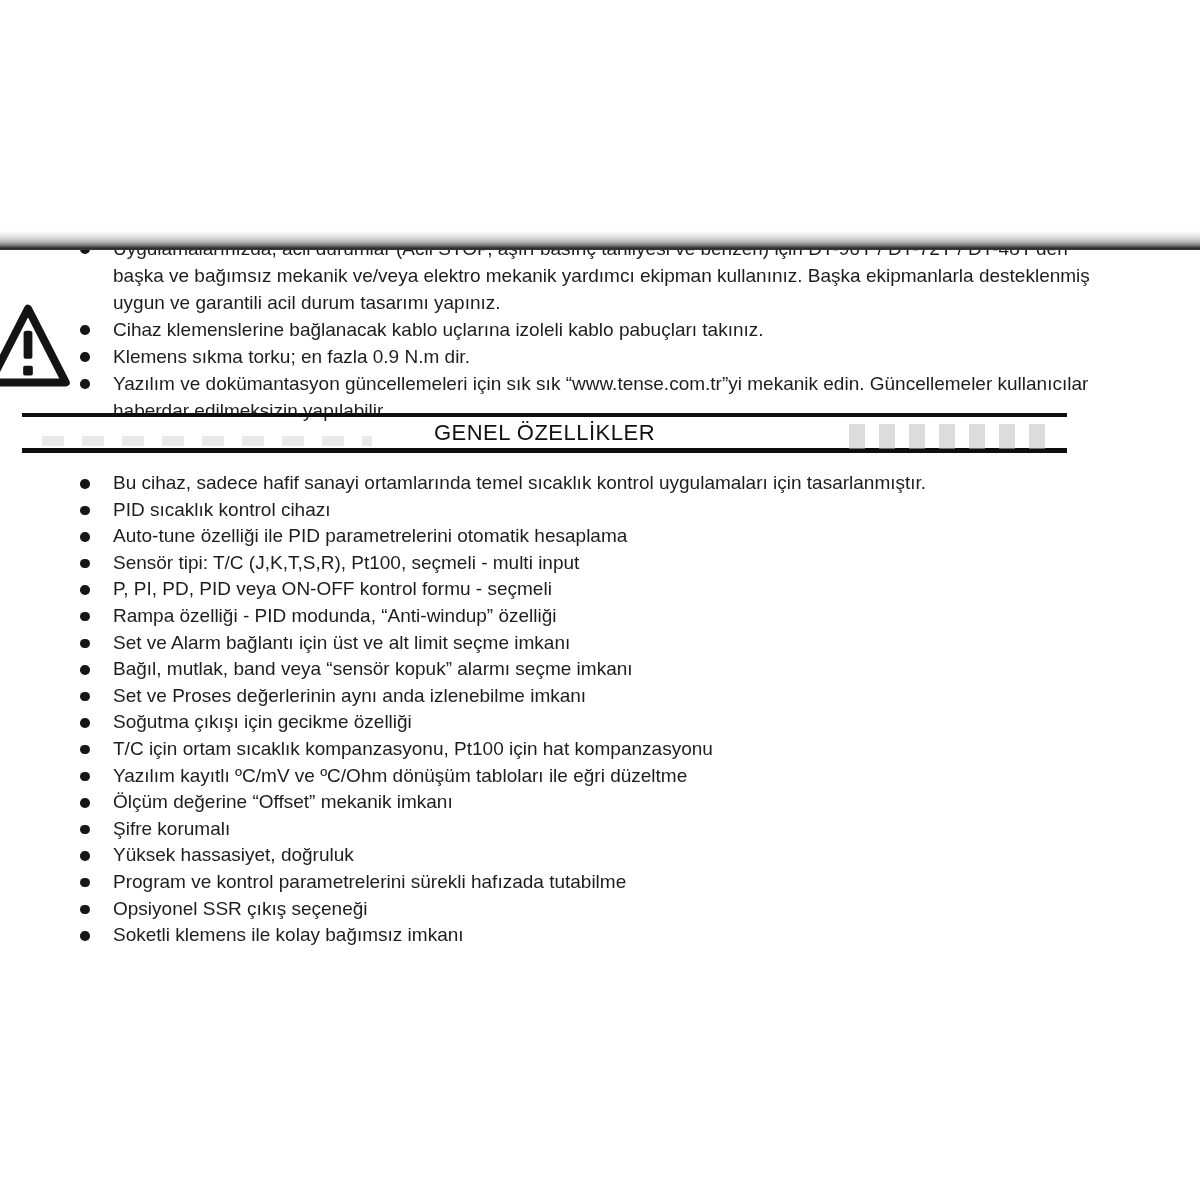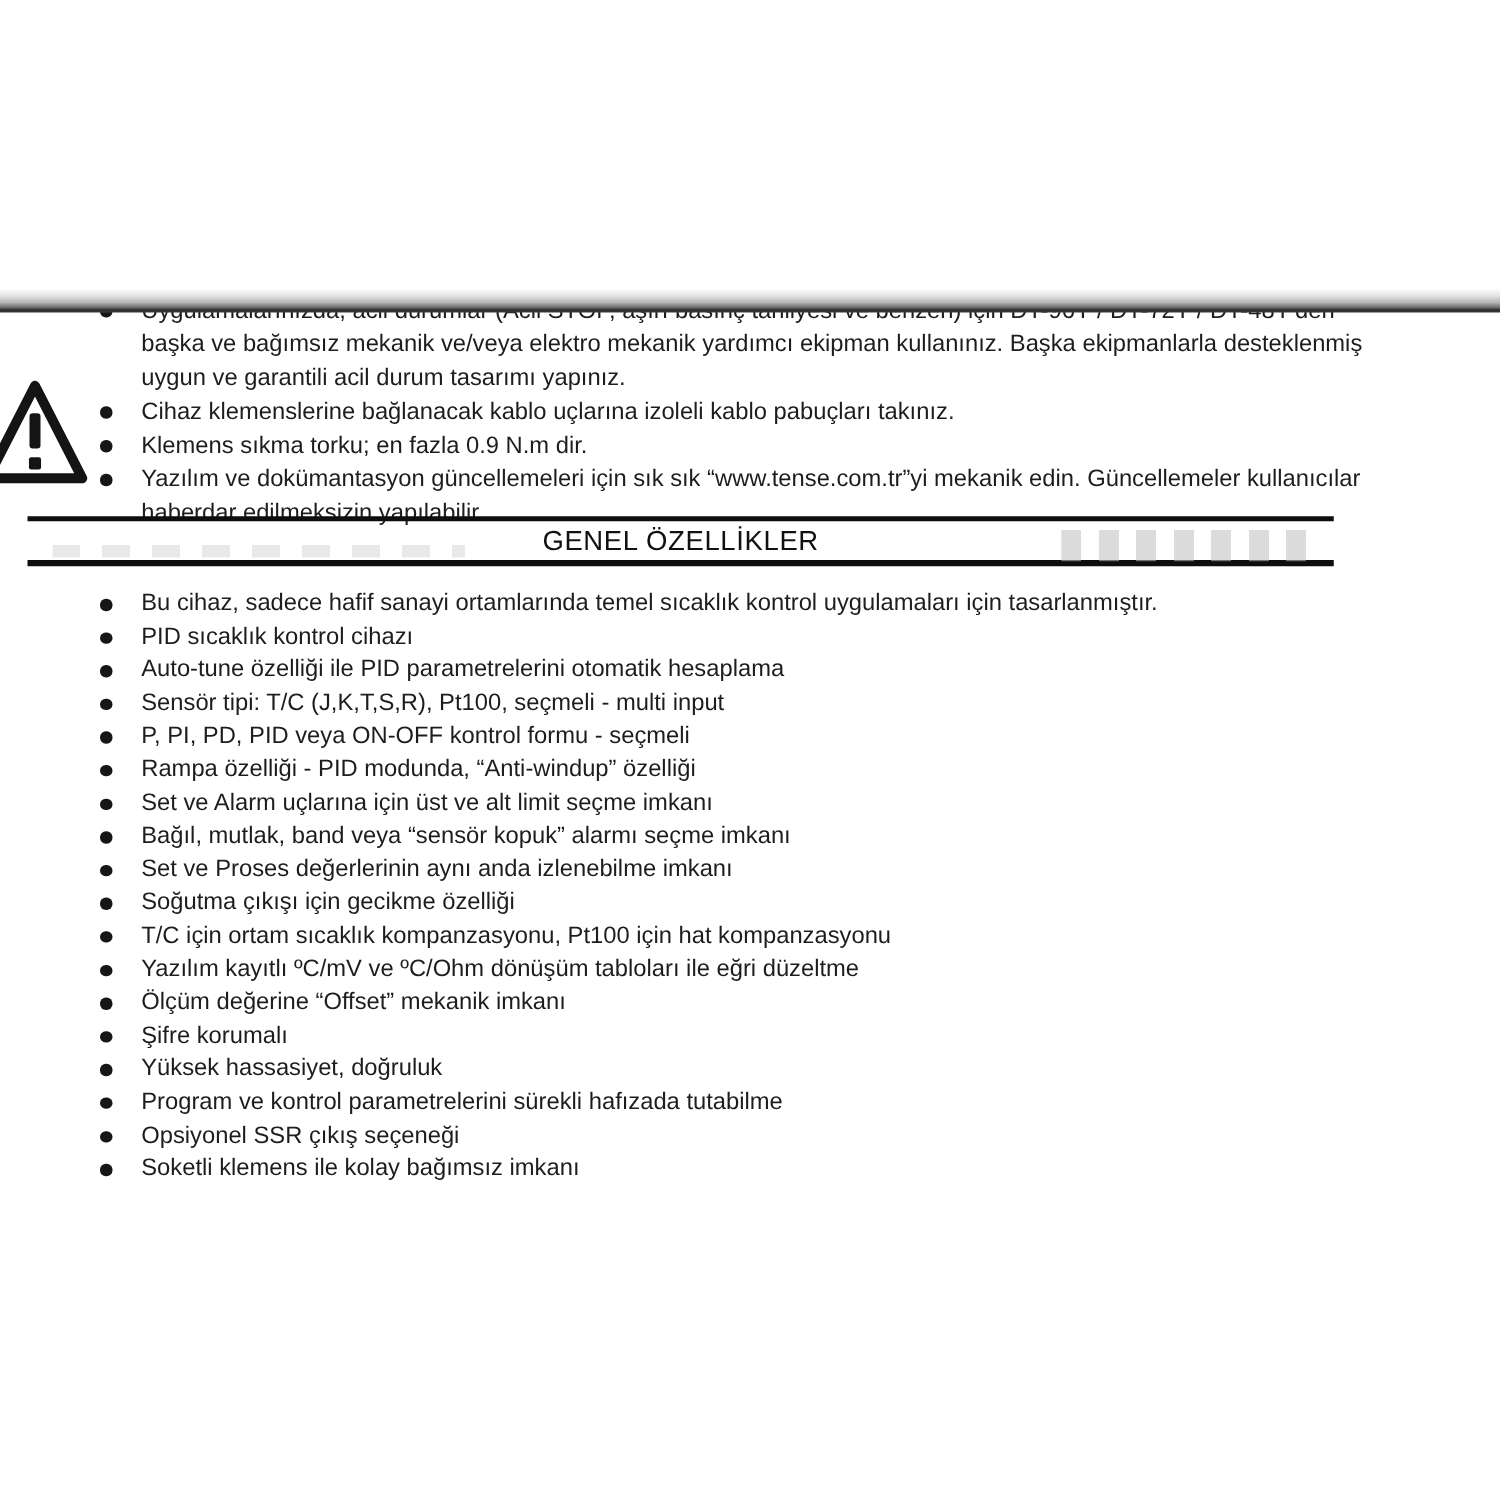--- a/index.html
+++ b/index.html
@@ -158,21 +158,21 @@
       <li>PID sıcaklık kontrol cihazı</li>
 
       <li>Auto-tune özelliği ile PID parametrelerini otomatik hesaplama</li>
 
       <li>Sensör tipi: T/C (J,K,T,S,R), Pt100, seçmeli - multi input</li>
 
       <li>P, PI, PD, PID veya ON-OFF kontrol formu - seçmeli</li>
 
       <li>Rampa özelliği - PID modunda, “Anti-windup” özelliği</li>
 
-      <li>Set ve Alarm uçlarına için üst ve alt limit seçme imkanı</li>
+      <li>Set ve Alarm bağlantı için üst ve alt limit seçme imkanı</li>
 
       <li>Bağıl, mutlak, band veya “sensör kopuk” alarmı seçme imkanı</li>
 
       <li>Set ve Proses değerlerinin aynı anda izlenebilme imkanı</li>
 
       <li>Soğutma çıkışı için gecikme özelliği</li>
 
       <li>T/C için ortam sıcaklık kompanzasyonu, Pt100 için hat kompanzasyonu</li>
 
       <li>Yazılım kayıtlı ºC/mV ve ºC/Ohm dönüşüm tabloları ile eğri düzeltme</li>

